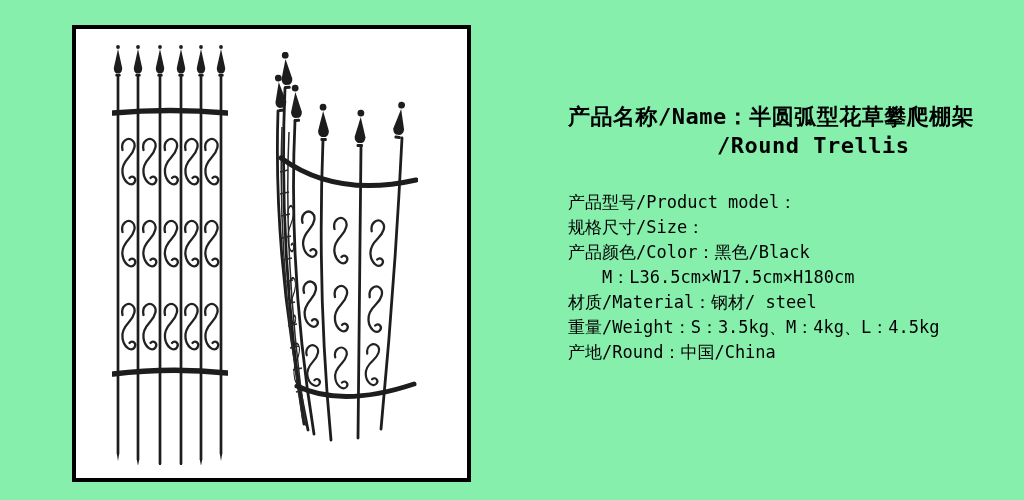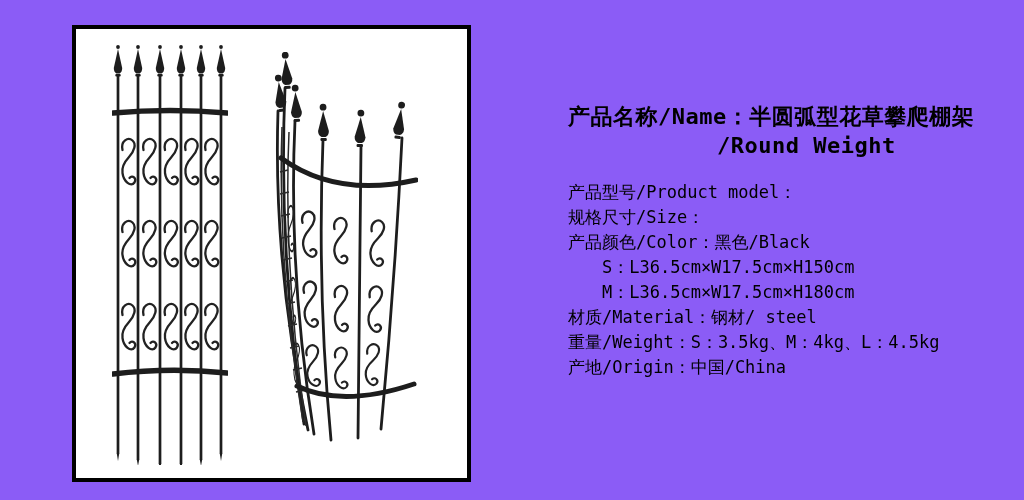--- a/index.html
+++ b/index.html
@@ -6,21 +6,21 @@
     margin: 0; padding: 0;
     width: 1024px; height: 500px;
     background: #ffffff;
     font-family: "DejaVu Sans Mono", "Liberation Mono", monospace;
     color: #000000;
     overflow: hidden;
   }
   .page {
     position: relative;
     width: 1024px; height: 500px;
-    background: #8b5cf6;
+    background: #86efac;
   }
   
   .image-frame {
     position: absolute;
     left: 72px; top: 25px;
     width: 399px; height: 457px;
     border: 4px solid #000000;
     box-sizing: border-box;
     background: #ffffff;
   }
@@ -40,21 +40,21 @@
   }
   .title {
     font-weight: bold;
     font-size: 22px;
     line-height: 29px;
     letter-spacing: 0.5px;
     white-space: nowrap;
   }
   .title-line2 { padding-left: 149px; }
   .specs {
-    margin-top: 20px;
+    margin-top: 30px;
     font-size: 17px;
     line-height: 25px;
     white-space: nowrap;
   }
   .spec-line { height: 25px; }
   .indent { padding-left: 34px; }
 </style>
 </head>
 <body>
 
@@ -172,26 +172,25 @@
         <use class="scroll" href="#scroll" transform="translate(34,290) scale(0.95,0.9) rotate(-2)"></use>
         <use class="scroll" href="#scroll" transform="translate(63,292) scale(0.95,0.9)"></use>
         <use class="scroll" href="#scroll" transform="translate(96,288) scale(0.95,0.9) rotate(4)"></use>
       </g>
     </svg>
   </div>
 
   <div class="info">
     <div class="title">
       <div>产品名称/Name：半圆弧型花草攀爬棚架</div>
-      <div class="title-line2">/Round Weight</div>
+      <div class="title-line2">/Round Trellis</div>
     </div>
     <div class="specs">
       <div class="spec-line">产品型号/Product model：</div>
       <div class="spec-line">规格尺寸/Size：</div>
       <div class="spec-line">产品颜色/Color：黑色/Black</div>
-      <div class="spec-line indent">S：L36.5cm×W17.5cm×H150cm</div>
       <div class="spec-line indent">M：L36.5cm×W17.5cm×H180cm</div>
       <div class="spec-line">材质/Material：钢材/ steel</div>
       <div class="spec-line">重量/Weight：S：3.5kg、M：4kg、L：4.5kg</div>
-      <div class="spec-line">产地/Origin：中国/China</div>
+      <div class="spec-line">产地/Round：中国/China</div>
     </div>
   </div>
 </div>
 
 </body></html>

